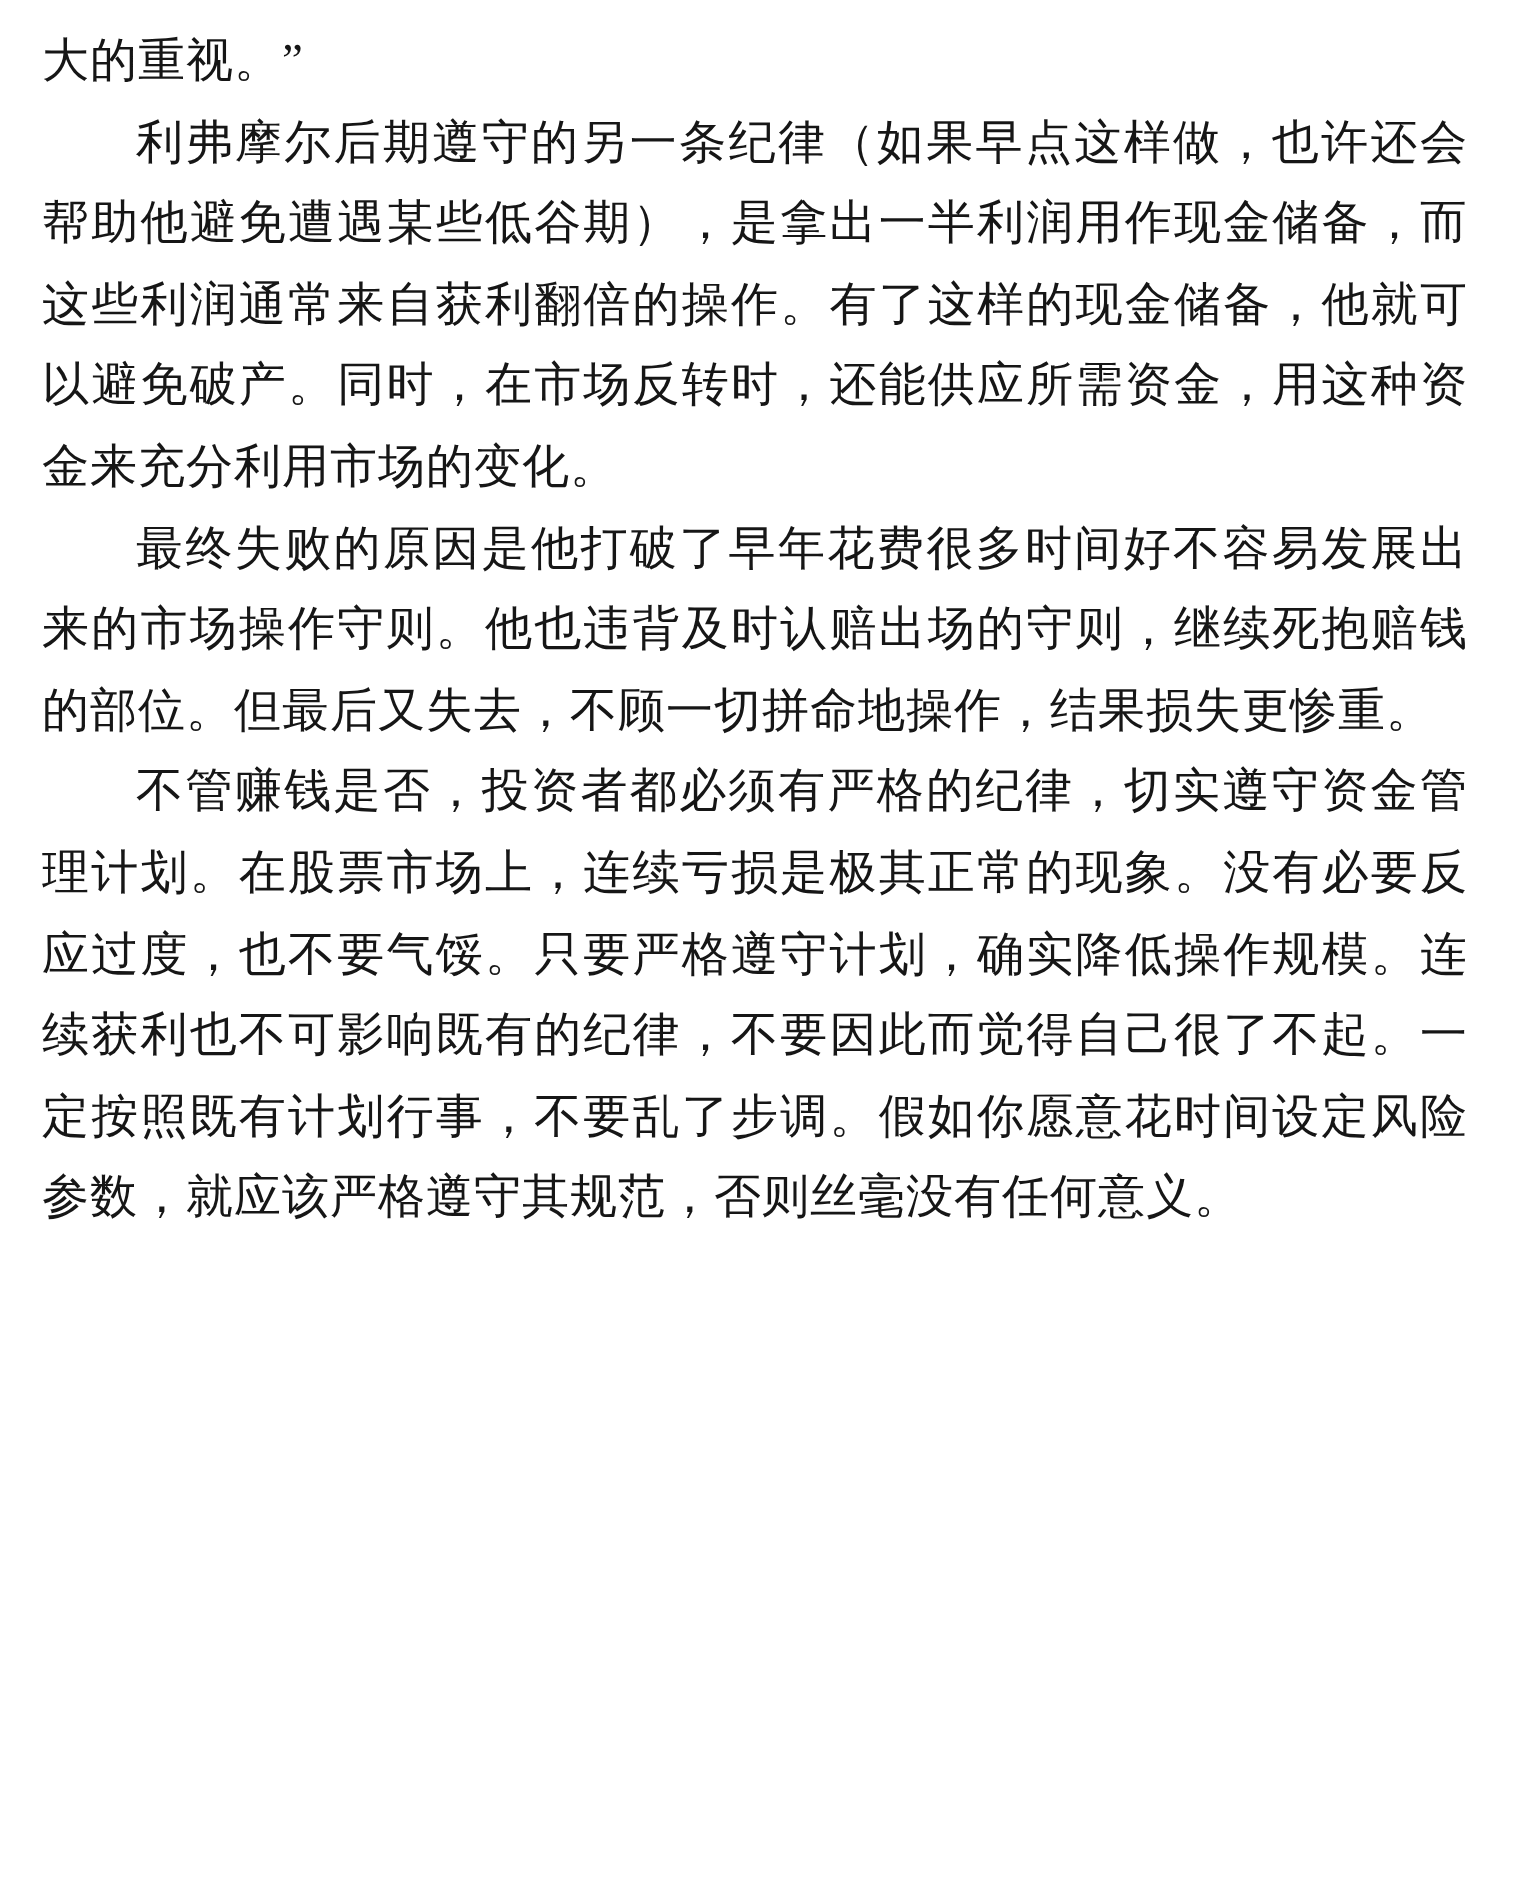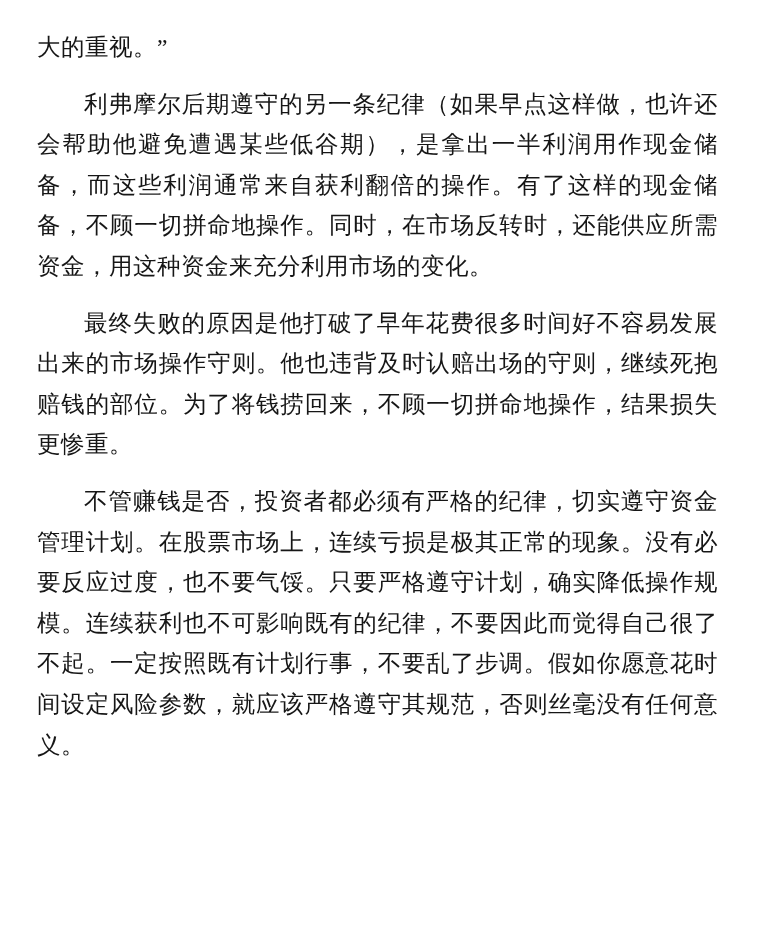--- a/index.html
+++ b/index.html
@@ -20,30 +20,30 @@
     background: #ffffff;
     color: #161616;
     font-family: "Liberation Serif", "DejaVu Serif", serif;
     font-size: 23.5px;
     line-height: 40.6px;
     letter-spacing: 0.5px;
     text-align: justify;
     text-justify: inter-ideograph;
   }
   .para {
-    margin: 16px;
+    margin: 0;
     padding: 0;
     text-indent: 2em;
     word-break: break-all;
   }
   .para.no-indent {
     text-indent: 0;
   }
 </style>
 </head>
 <body>
 
 <div class="page">
   <p class="para no-indent">大的重视。”</p>
-  <p class="para">利弗摩尔后期遵守的另一条纪律（如果早点这样做，也许还会帮助他避免遭遇某些低谷期），是拿出一半利润用作现金储备，而这些利润通常来自获利翻倍的操作。有了这样的现金储备，不顾一切拼命地操作。同时，在市场反转时，还能供应所需资金，用这种资金来充分利用市场的变化。</p>
-  <p class="para">最终失败的原因是他打破了早年花费很多时间好不容易发展出来的市场操作守则。他也违背及时认赔出场的守则，继续死抱赔钱的部位。为了将钱捞回来，不顾一切拼命地操作，结果损失更惨重。</p>
+  <p class="para">利弗摩尔后期遵守的另一条纪律（如果早点这样做，也许还会帮助他避免遭遇某些低谷期），是拿出一半利润用作现金储备，而这些利润通常来自获利翻倍的操作。有了这样的现金储备，他就可以避免破产。同时，在市场反转时，还能供应所需资金，用这种资金来充分利用市场的变化。</p>
+  <p class="para">最终失败的原因是他打破了早年花费很多时间好不容易发展出来的市场操作守则。他也违背及时认赔出场的守则，继续死抱赔钱的部位。但最后又失去，不顾一切拼命地操作，结果损失更惨重。</p>
   <p class="para">不管赚钱是否，投资者都必须有严格的纪律，切实遵守资金管理计划。在股票市场上，连续亏损是极其正常的现象。没有必要反应过度，也不要气馁。只要严格遵守计划，确实降低操作规模。连续获利也不可影响既有的纪律，不要因此而觉得自己很了不起。一定按照既有计划行事，不要乱了步调。假如你愿意花时间设定风险参数，就应该严格遵守其规范，否则丝毫没有任何意义。</p>
 </div>
 
 </body></html>

